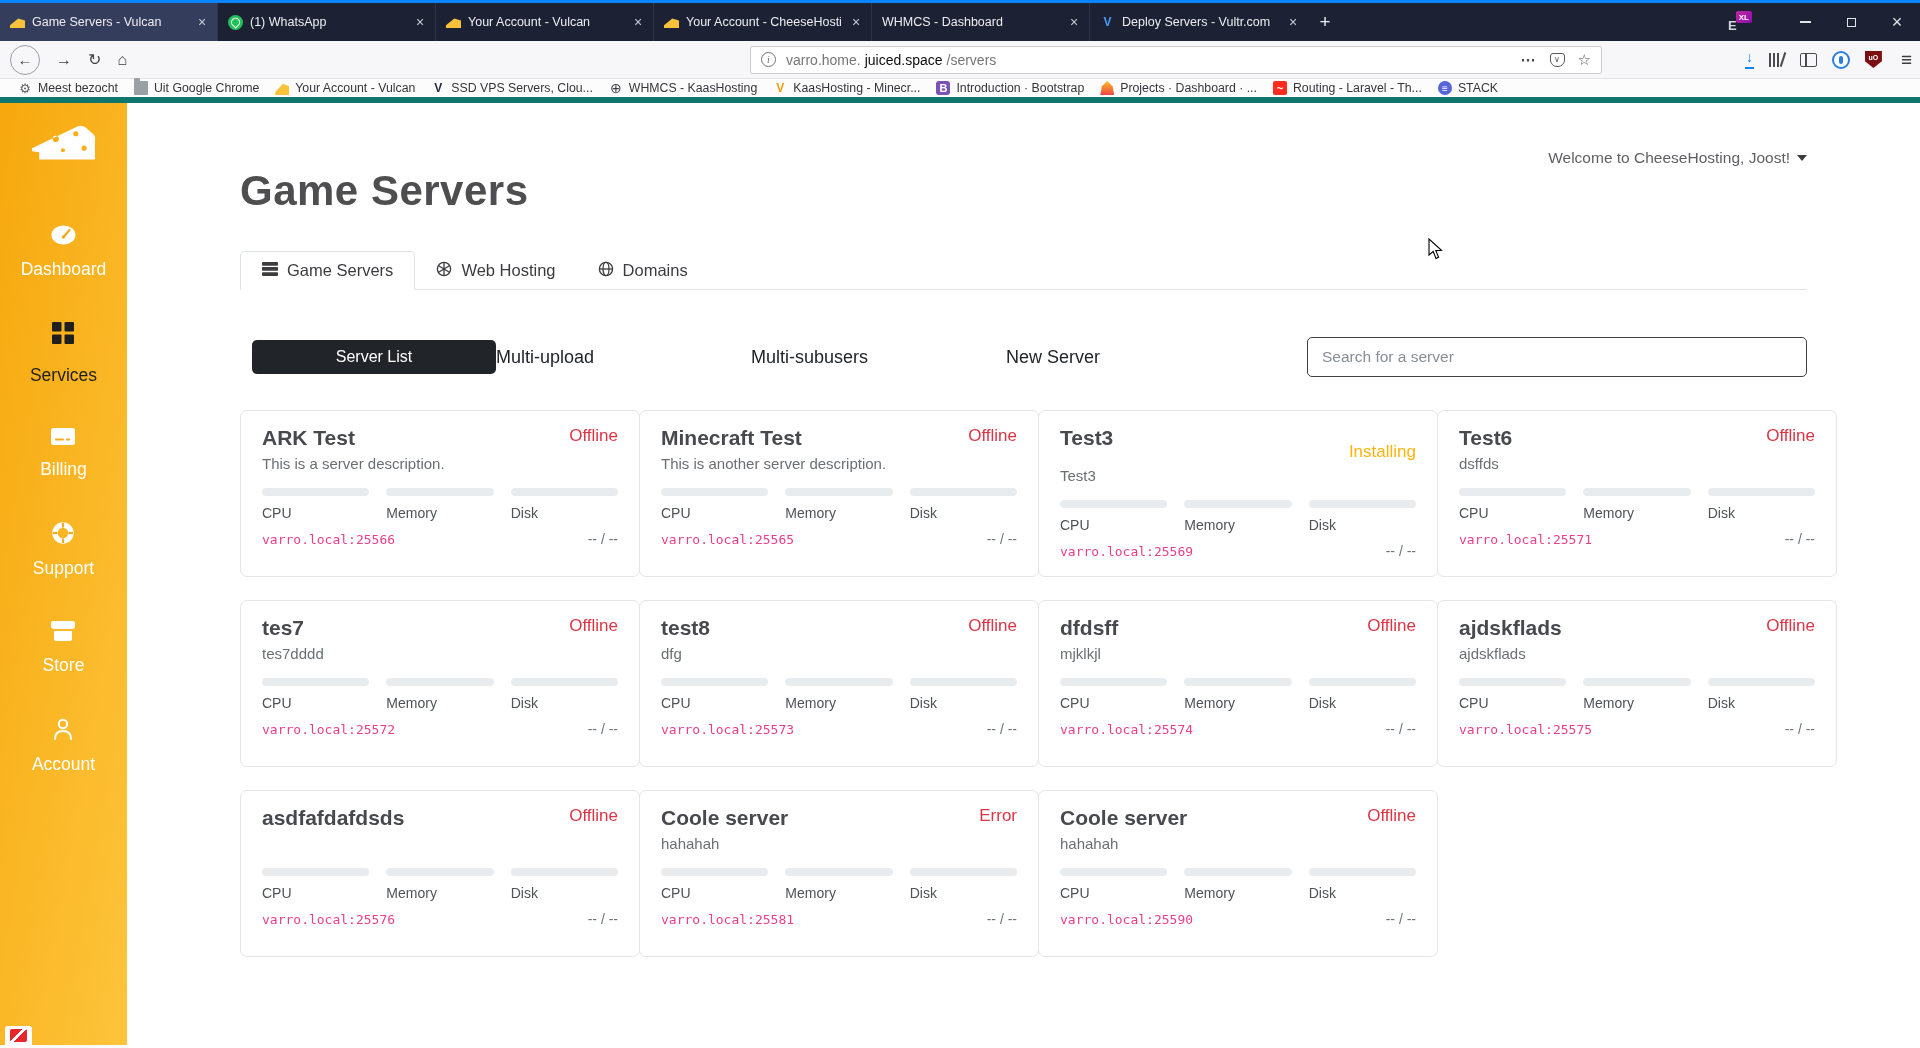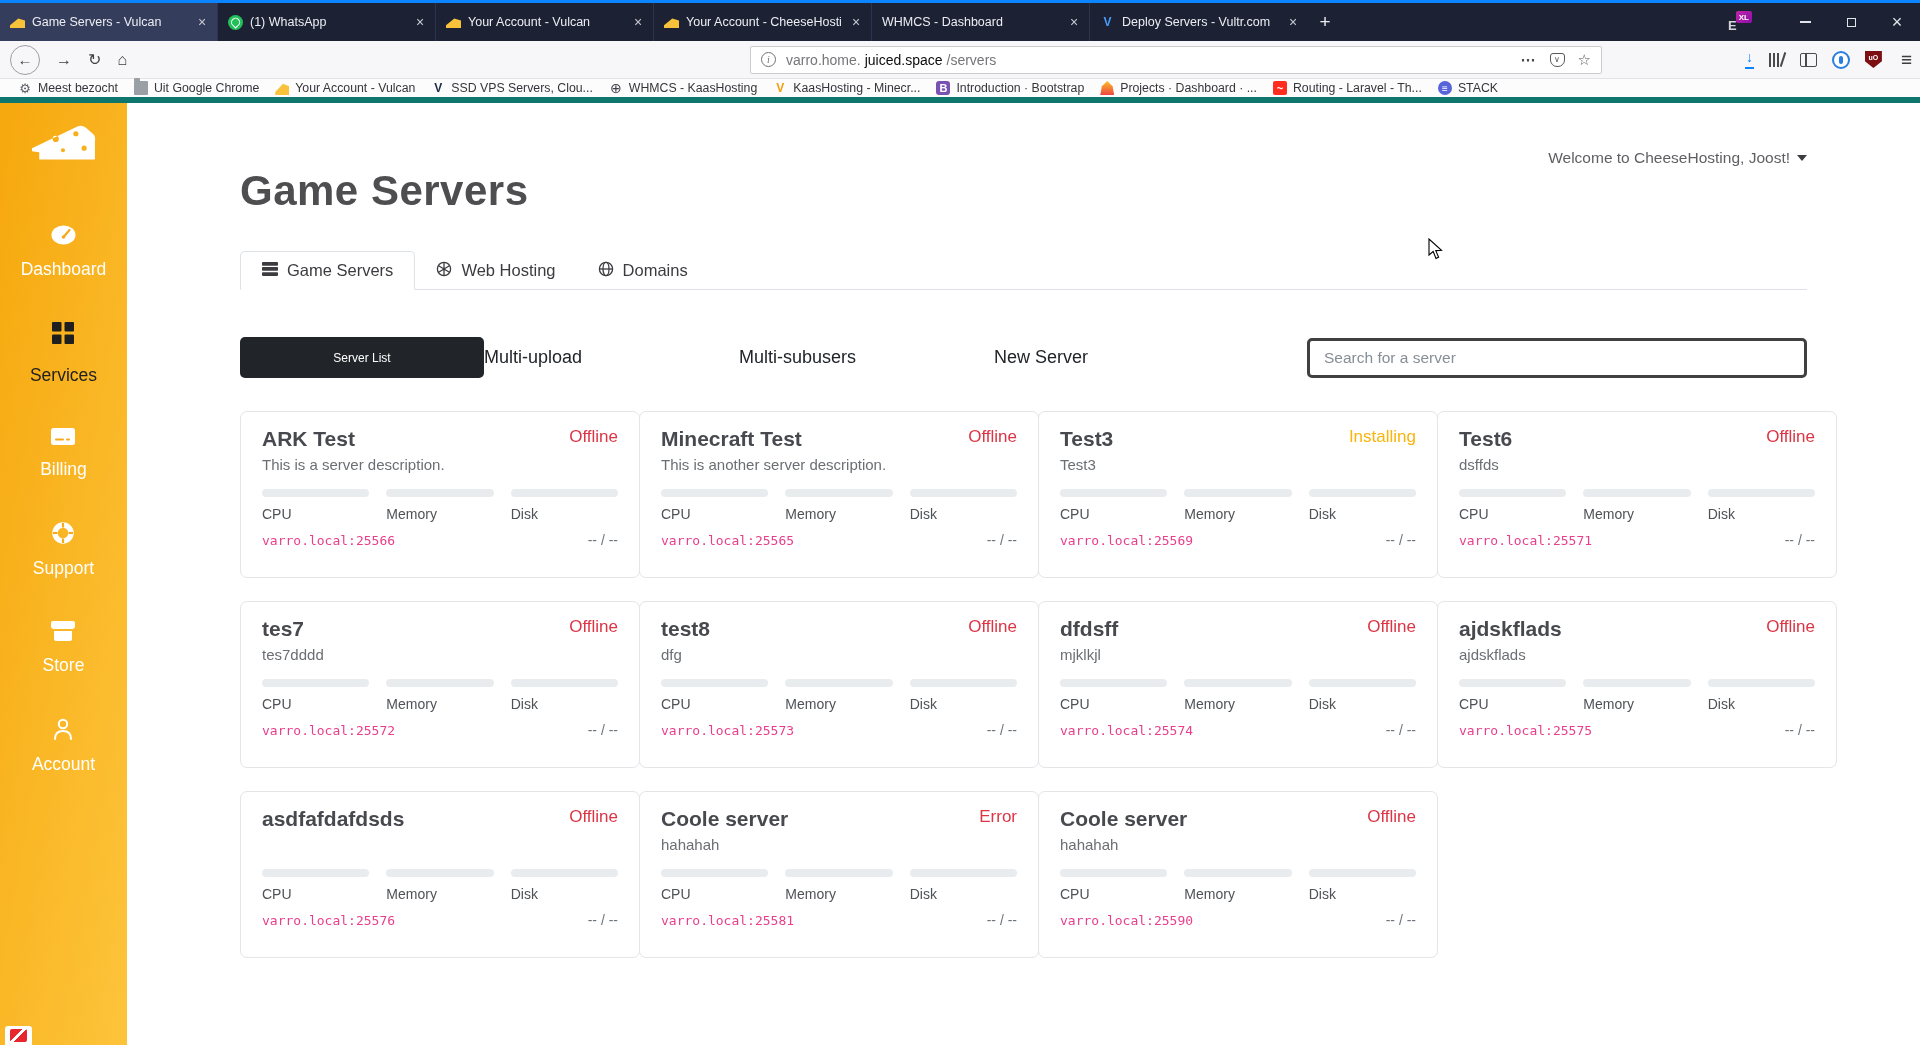--- a/index.html
+++ b/index.html
@@ -82,33 +82,33 @@
   .main { flex:1; position:relative; padding:0 113px; }
   .welcome { position:absolute; top:46px; right:113px; font-size:15.5px; color:#5f5f63; display:flex; align-items:center; gap:7px; cursor:pointer; }
   .caret-down { width:0; height:0; border-left:5px solid transparent; border-right:5px solid transparent; border-top:6px solid #3c3c40; }
   h1.page-title { margin-top:64px; font-size:42px; font-weight:600; color:#4e4e50; letter-spacing:0.5px; }
 
   .ptabs { margin-top:36px; display:flex; border-bottom:1px solid #dee2e6; }
   .ptab { display:flex; align-items:center; gap:9px; padding:0 21px; height:39px; font-size:16.5px; color:#3c3c40; margin-bottom:-1px; cursor:pointer; }
   .ptab.active { background:#fff; border:1px solid #dee2e6; border-bottom:1px solid #fff; border-radius:5px 5px 0 0; }
 
   .controls { margin-top:47px; display:flex; align-items:center; }
-  .server-list-btn { width:244px; height:41px; background:var(--accent_dark); color:#fff; border:none; border-radius:5px; font-size:12px; font-family:inherit; cursor:pointer; }
+  .server-list-btn { width:244px; height:34px; background:var(--accent_dark); color:#fff; border:none; border-radius:5px; font-size:16px; font-family:inherit; cursor:pointer;margin-left:12px; }
   .nav-label { width:255px; text-align:left; font-size:18px; color:#212529; cursor:pointer; }
-  .search-input { margin-left:auto; width:500px; height:40px; border:3px solid #404040; border-radius:5px; padding:12px 14px; font-size:15.5px; font-family:inherit; color:#495057; }
+  .search-input { margin-left:auto; width:500px; height:40px; border:1px solid #404040; border-radius:5px; padding:12px 14px; font-size:15.5px; font-family:inherit; color:#495057; }
   .search-input::placeholder { color:#868e96; }
 
   .grid { margin-top:33px; display:grid; grid-template-columns:repeat(4, 370px); column-gap:29px; row-gap:23px; }
   .card { width:400px; height:167px; background:#fff; border:1px solid #e4e4e9; border-radius:7px; padding:15px 21px 16px; cursor:pointer; }
   .card-head { display:flex; justify-content:space-between; align-items:flex-start; }
   .card-title { font-size:21px; font-weight:700; color:#47494e; }
   .card-status { font-size:17px; }
   .st-offline { color:var(--offline);margin-left:32px; }
   .st-error { color:var(--error); }
-  .st-installing { color:var(--installing); }
+  .st-installing { color:var(--installing);margin-top:16px; }
   .card-desc { font-size:15px; color:#6b6f73; margin-top:5px; min-height:21px; }
   .metrics { display:flex; gap:17px; margin-top:12px; }
   .metric { flex:1; }
   .metric-bar { height:8px; background:#e9ecef; border-radius:4px; }
   .metric-label { margin-top:9px; font-size:14px; color:#4f5256; }
   .card-foot { display:flex; justify-content:space-between; align-items:center; margin-top:10px; }
   .card-addr { font-family:"DejaVu Sans Mono", monospace; font-size:13px; color:var(--address); }
   .card-usage { font-size:14px; color:#6c757d; }
 
   .corner-badge { position:absolute; left:5px; bottom:0; width:27px; height:19px; background:#fff; border-radius:3px 3px 0 0; display:flex; align-items:center; justify-content:center; }

